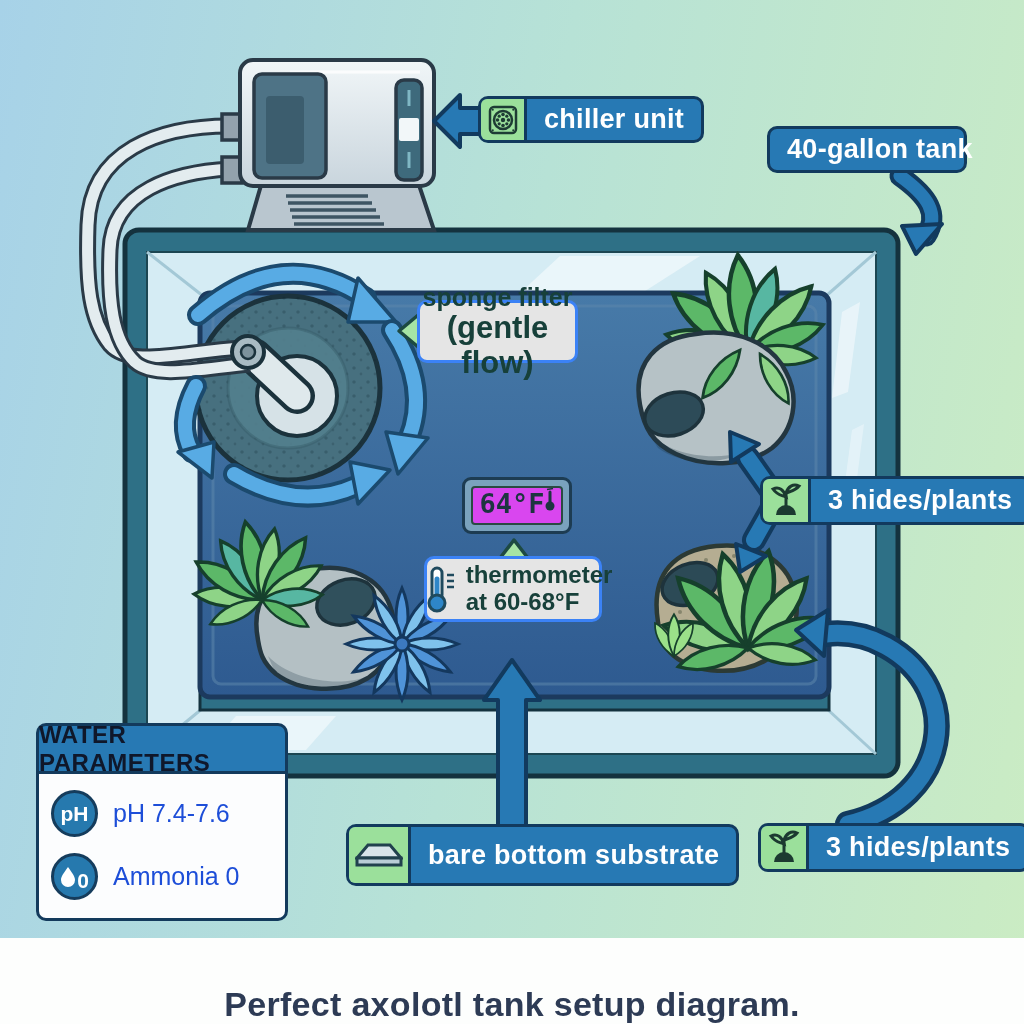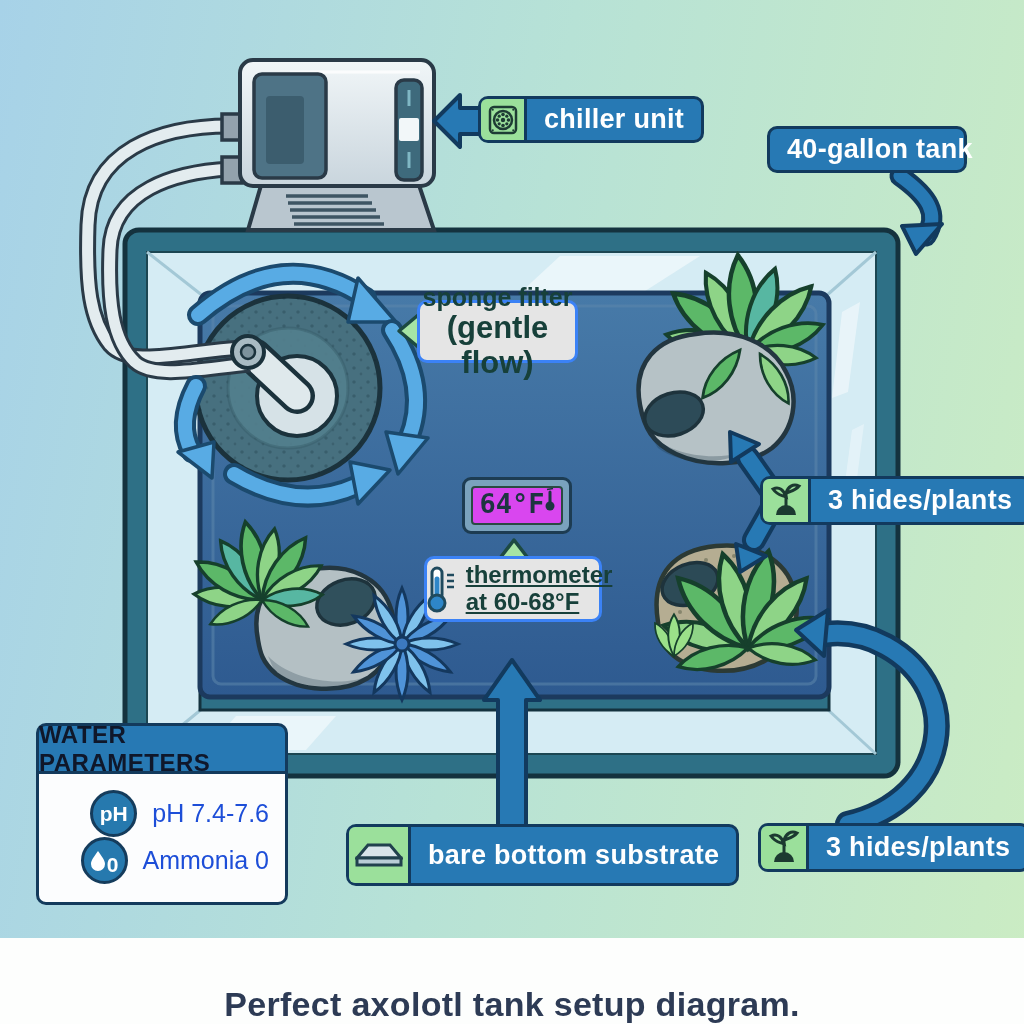--- a/index.html
+++ b/index.html
@@ -49,21 +49,21 @@
     position:absolute; left:36px; top:723px; width:252px;
   }
   .params-header {
     background:#2779b4; border:3px solid #133a5c; border-bottom:none;
     border-radius:10px 10px 0 0; color:#0f172a; font-weight:bold; font-size:24px;
     height:48px; display:flex; align-items:center; justify-content:center;
     letter-spacing:.5px;
   }
   .params-body {
     background:#fcfdfe; border:3px solid #133a5c; border-radius:0 0 10px 10px;
-    padding:16px 16px 18px 20px; display:flex; flex-direction:column; align-items:flex-end;
+    padding:16px 16px 18px 12px; display:flex; flex-direction:column; gap:16px;
   }
   .param-row { display:flex; align-items:center; gap:15px; }
   .param-badge {
     width:47px; height:47px; border-radius:50%; background:#2679ae;
     border:3px solid #153c5c; color:#fff; font-weight:bold; font-size:21px;
     display:flex; align-items:center; justify-content:center; flex:0 0 auto;
   }
   .param-text { font-size:25px; font-weight:normal; color:#1d4ed8; white-space:nowrap; }
   .caption-strip {
     position:absolute; left:0; top:938px; width:1024px; height:86px;
@@ -320,21 +320,21 @@
 
 <div class="bubble thermo-bubble">
   <svg width="34" height="48" viewBox="0 0 34 48" style="flex:0 0 auto;">
     <rect x="8" y="3" width="10" height="32" rx="5" fill="#ffffff" stroke="#1f4a5e" stroke-width="3"></rect>
     <line x1="13" y1="14" x2="13" y2="32" stroke="#2e86c8" stroke-width="5" stroke-linecap="round"></line>
     <circle cx="13" cy="38" r="8" fill="#2e86c8" stroke="#1f4a5e" stroke-width="3"></circle>
     <line x1="23" y1="10" x2="30" y2="10" stroke="#1f4a5e" stroke-width="2.5"></line>
     <line x1="23" y1="16" x2="30" y2="16" stroke="#1f4a5e" stroke-width="2.5"></line>
     <line x1="23" y1="22" x2="30" y2="22" stroke="#1f4a5e" stroke-width="2.5"></line>
   </svg>
-  <div style="text-align:left;text-decoration:underline;">
+  <div style="text-align:left;">
     <div>thermometer</div>
     <div>at 60-68°F</div>
   </div>
 </div>
 
 <div class="blabel" style="left:760px;top:476px;height:49px;">
   <span class="iconbox">
     <svg width="34" height="36" viewBox="0 0 34 36">
       <path d="M 7 32 A 10 10 0 0 1 27 32 Z" fill="#1c3a30"></path>
       <line x1="17" y1="28" x2="17" y2="10" stroke="#1c3a30" stroke-width="3"></line>

